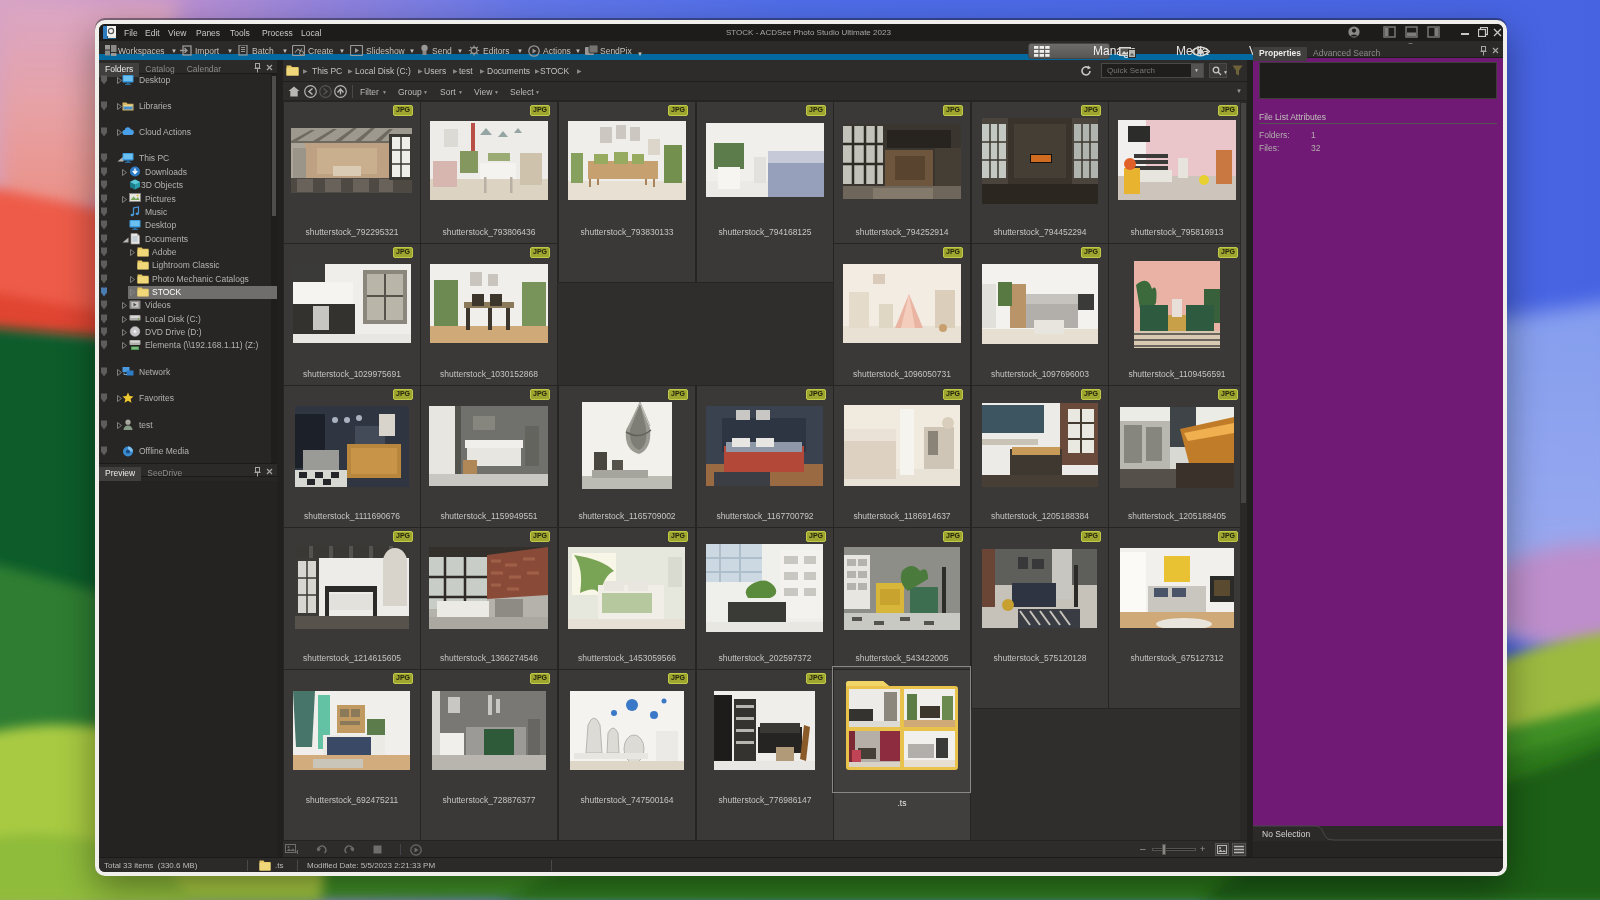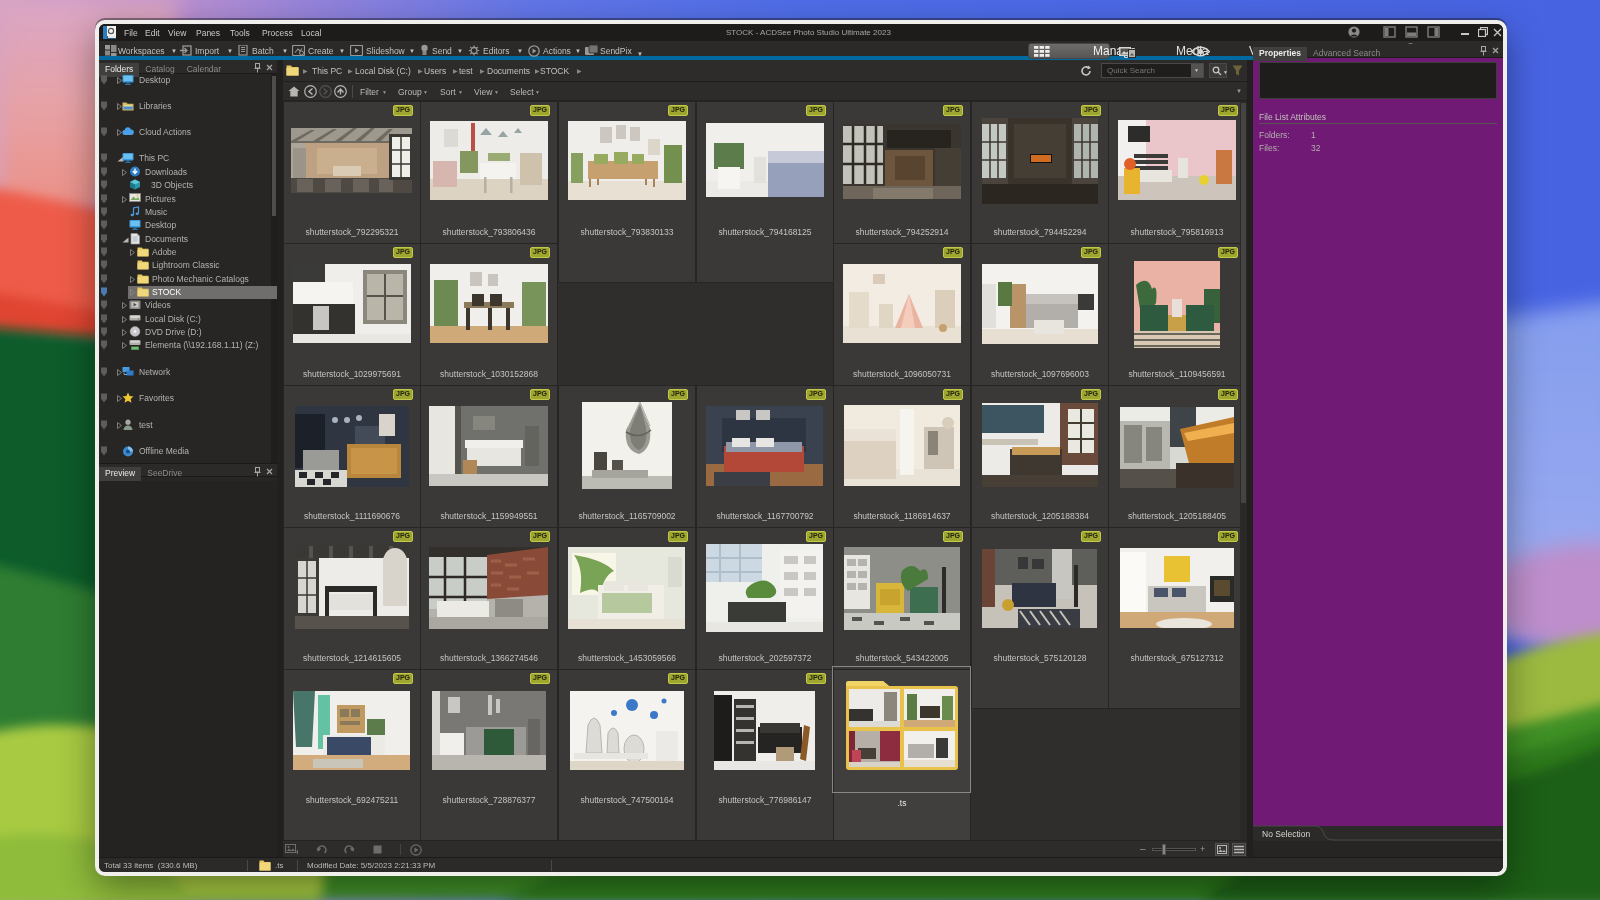--- a/index.html
+++ b/index.html
@@ -4,21 +4,21 @@
 <style>
 html,body{margin:0;padding:0;width:1600px;height:900px;overflow:hidden;font-family:"Liberation Sans",sans-serif;}
 #wall{position:absolute;left:0;top:0;width:1600px;height:900px;}
 #win{position:absolute;left:95px;top:20px;width:1404px;height:848px;background:#262524;border:4px solid #f1efec;border-radius:10px;box-shadow:0 -2px 0 rgba(25,25,35,.45),0 12px 36px rgba(0,0,0,.4);}
 #win *{box-sizing:border-box;}
 .abs{position:absolute;}
 
 #title{left:0;top:0;width:1404px;height:17px;background:#1d1c1b;border-radius:6px 6px 0 0;}
 .menu{color:#c9c7c4;font-size:8.5px;top:4px;}
 
-#tbar{left:0;top:17px;width:1404px;height:19px;background:#2b2a28;border-bottom:4px solid #0369a1;}
+#tbar{left:0;top:17px;width:1404px;height:19px;background:#2b2a28;border-bottom:6px solid #0369a1;}
 .tbi{color:#c4c2bf;font-size:8.5px;top:5px;}
 .modetxt{color:#e4e2df;font-size:12px;margin-left:36px;}
 
 .tabbar{background:#2b2a28;height:14px;border-bottom:1px solid #1a1a19;line-height:13px;}
 .tabsel{background:#403f3d;color:#eceae7;font-size:8.5px;padding:0px 6px;display:inline-block;height:14px;}
 .tabdim{color:#8d8b88;font-size:8.5px;padding:0px 6px;display:inline-block;height:14px;}
 
 .ti{position:absolute;white-space:nowrap;color:#b5b3af;font-size:8.5px;}
 
 .tile{position:absolute;width:136px;height:180px;background:#3a3938;box-shadow:0 0 0 1px #262524;}
@@ -327,21 +327,21 @@
         </svg>
 <span class="ti" style="left:46px;top:93px;color:#b5b3af">Downloads</span>
 <svg class="abs" style="left:1px;top:93px" width="8" height="10" viewBox="0 0 8 10">
           <path d="M1,0.5 h6 v5 L4,9.5 L1,5.5 Z" fill="#5e5d5b"></path>
         </svg>
 <svg class="abs" style="left:30px;top:105px" width="12" height="12" viewBox="0 0 12 12">
           <path d="M6,0.5 L11,3 L11,8 L6,10.5 L1,8 L1,3 Z" fill="#2a9aa8"></path>
           <path d="M6,0.5 L11,3 L6,5.5 L1,3 Z" fill="#5cc8d8"></path>
           <path d="M6,5.5 L6,10.5 L1,8 L1,3 Z" fill="#1a7a88"></path>
         </svg>
-<span class="ti" style="left:52px;top:106px;color:#b5b3af">3D Objects</span>
+<span class="ti" style="left:42px;top:106px;color:#b5b3af">3D Objects</span>
 <svg class="abs" style="left:1px;top:106px" width="8" height="10" viewBox="0 0 8 10">
           <path d="M1,0.5 h6 v5 L4,9.5 L1,5.5 Z" fill="#5e5d5b"></path>
         </svg>
 <svg class="abs" style="left:23px;top:122px" width="5" height="7" viewBox="0 0 5 7">
           <path d="M0.5,0.5 L4.5,3.5 L0.5,6.5 Z" fill="none" stroke="#8a8886" stroke-width="0.9"></path>
         </svg>
 <svg class="abs" style="left:30px;top:118px" width="12" height="12" viewBox="0 0 12 12">
           <rect x="0.5" y="1.5" width="11" height="8" fill="#e8e6e2" stroke="#8a8886" stroke-width="0.8"></rect>
           <path d="M1.5,8 L4.5,4.5 L7,7 L9,5 L10.5,8 Z" fill="#7aa858"></path>
           <circle cx="8.5" cy="3.5" r="1" fill="#e8c040"></circle>

